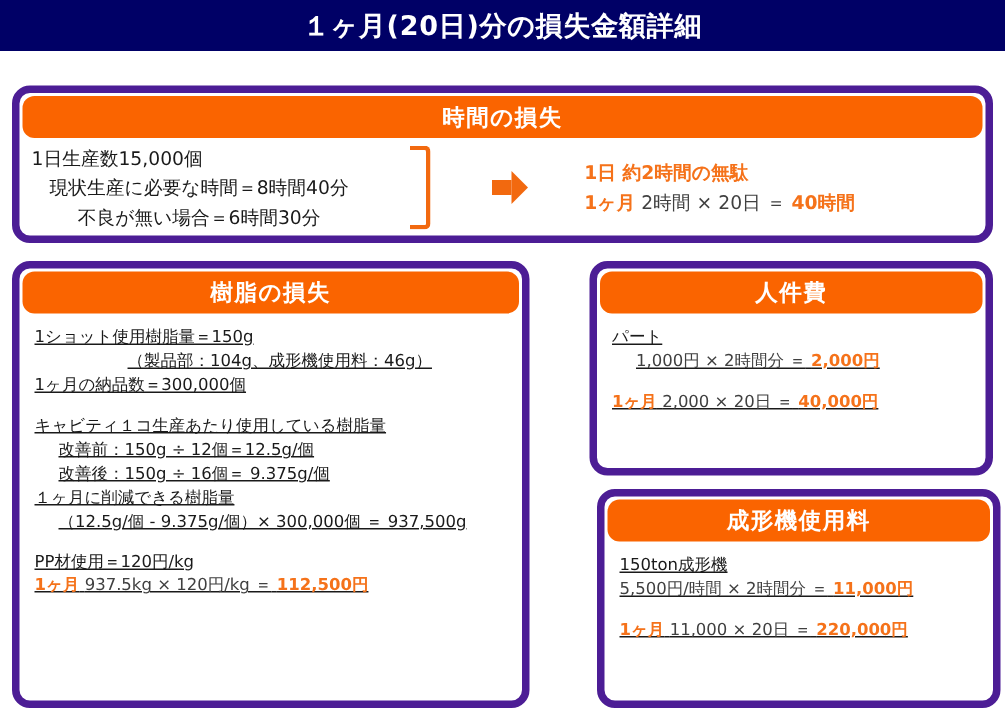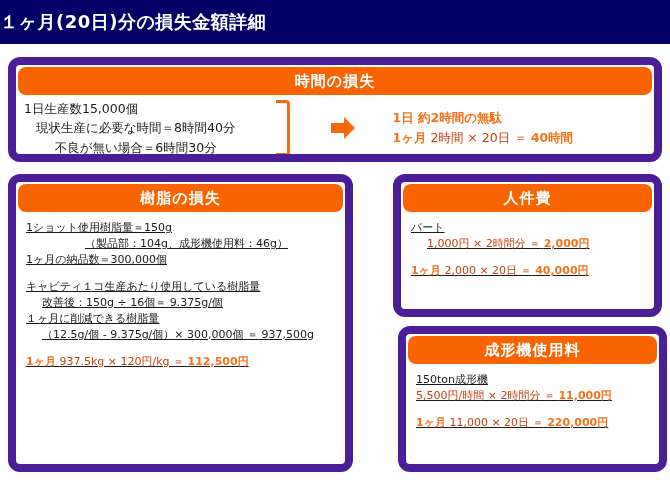--- a/index.html
+++ b/index.html
@@ -16,36 +16,36 @@
   }
   .page {
     position: relative;
     width: 670px;
     height: 480px;
     box-sizing: border-box;
   }
 
   
   .title-bar {
-    height: 44px;
+    height: 34px;
     background: #000066;
     display: flex;
     align-items: center;
-    justify-content: flex-start;
+    justify-content: center;
   }
   .title-text {
     color: #ffffff;
     font-size: 18px;
     font-weight: bold;
     letter-spacing: 0.5px;
   }
 
   
   .panel {
-    border: 8px solid #4c1d95;
+    border: 5px solid #4c1d95;
     border-radius: 12px;
     background: #ffffff;
     box-sizing: border-box;
     overflow: hidden;
   }
   .panel-header {
     background: #fa6400;
     border-radius: 8px 8px 8px 8px;
     margin: 2px 2px 0 2px;
     height: 28px;
@@ -154,21 +154,21 @@
 
   .line { white-space: nowrap; }
   .indent1 { padding-left: 12px; text-align: center; }
   .indent2 { padding-left: 16px; }
   .spacer { height: 11px; }
 
   .accent {
     color: #f5721a;
     font-weight: bold;
   }
-  .plain-num { color: #c2410c; }
+  .plain-num { color: #404040; }
 </style>
 </head>
 <body>
 
 <div class="page">
 
   <div class="title-bar">
     <div class="title-text">１ヶ月(20日)分の損失金額詳細</div>
   </div>
 
@@ -200,24 +200,26 @@
   <div class="panel resin-panel">
     <div class="panel-header">
       <span class="panel-header-text">樹脂の損失</span>
     </div>
     <div class="panel-body">
       <div class="line">1ショット使用樹脂量＝150g</div>
       <div class="line indent1">（製品部：104g、成形機使用料：46g）</div>
       <div class="line">1ヶ月の納品数＝300,000個</div>
       <div class="spacer"></div>
       <div class="line">キャビティ１コ生産あたり使用している樹脂量</div>
+      <div class="line indent2">改善前：150g ÷ 12個＝12.5g/個</div>
       <div class="line indent2">改善後：150g ÷ 16個＝  9.375g/個</div>
       <div class="line">１ヶ月に削減できる樹脂量</div>
       <div class="line indent2">（12.5g/個 - 9.375g/個）× 300,000個 ＝ 937,500g</div>
       <div class="spacer"></div>
+      <div class="line">PP材使用＝120円/kg</div>
       <div class="line">
         <span class="accent">1ヶ月</span>
         <span class="plain-num">937.5kg × 120円/kg ＝</span>
         <span class="accent">112,500円</span>
       </div>
     </div>
   </div>
 
   <div class="panel labor-panel">
     <div class="panel-header">

